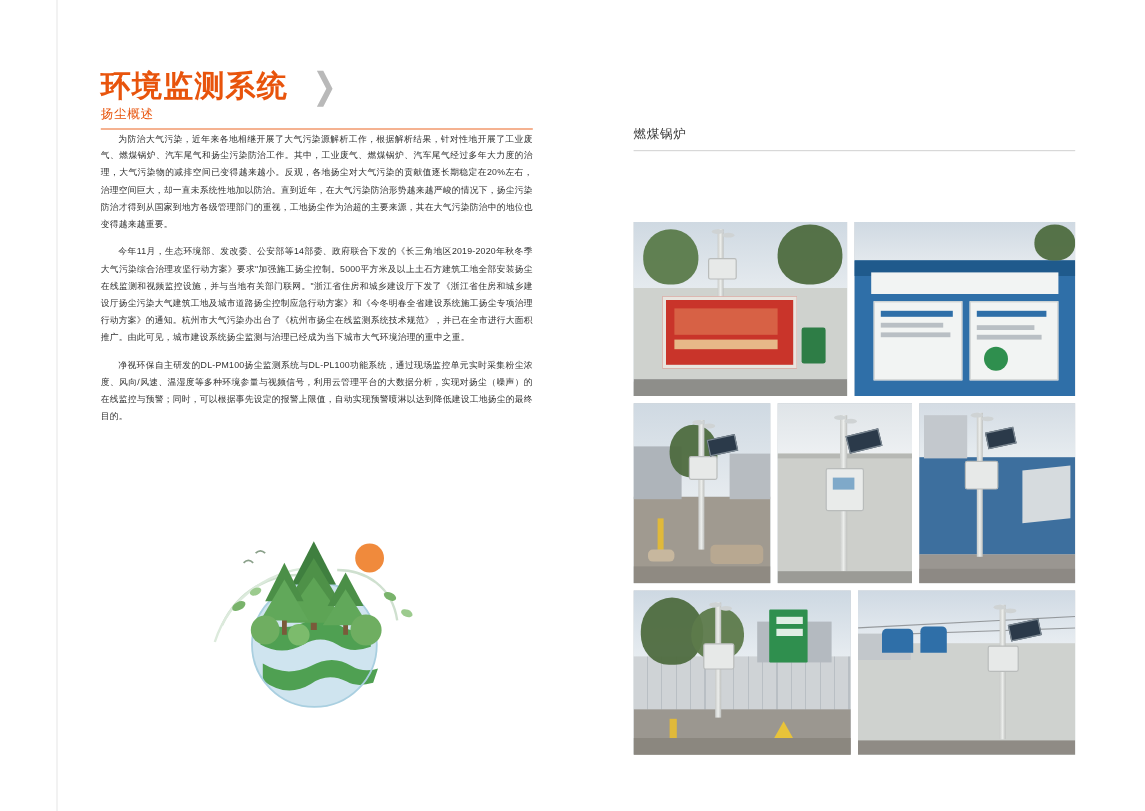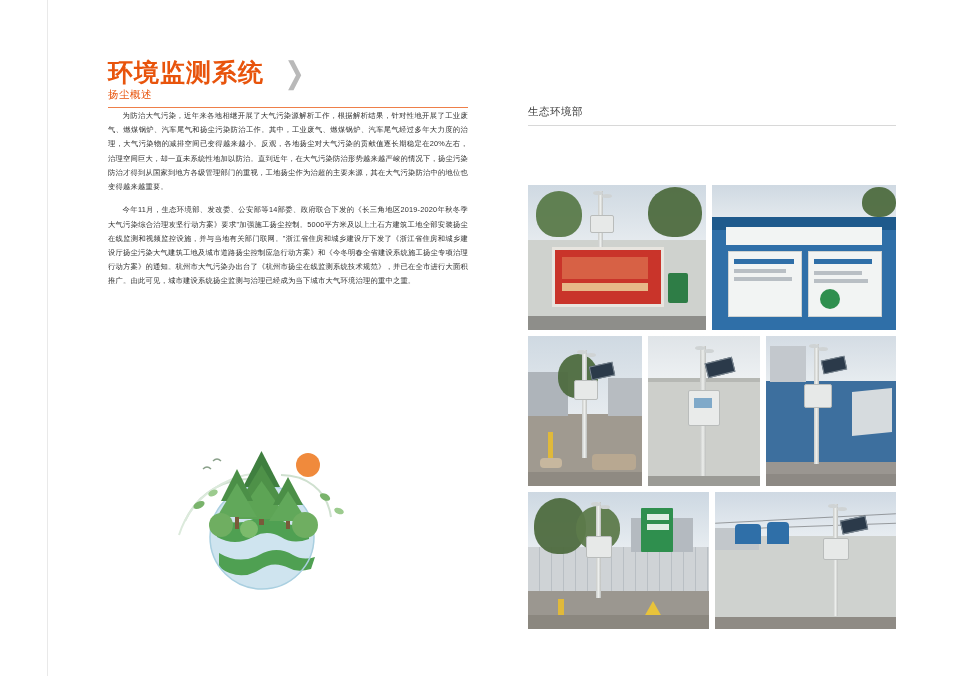--- a/index.html
+++ b/index.html
@@ -25,21 +25,21 @@
     left: 47px;
     top: 0;
     width: 1px;
     height: 676px;
     background: #e9e9e9;
   }
 
   
   .left-col {
     position: absolute;
-    left: 108px;
+    left: 84px;
     top: 58px;
     width: 360px;
   }
   .title-row {
     display: flex;
     align-items: center;
     gap: 18px;
   }
   .main-title {
     font-size: 25px;
@@ -245,20 +245,21 @@
     <div class="title-row">
       <div class="main-title">环境监测系统</div>
       <div class="chevron">❯</div>
     </div>
     <div class="sub-title">扬尘概述</div>
     <div class="rule"></div>
 
     <div class="body-text">
       <p>为防治大气污染，近年来各地相继开展了大气污染源解析工作，根据解析结果，针对性地开展了工业废气、燃煤锅炉、汽车尾气和扬尘污染防治工作。其中，工业废气、燃煤锅炉、汽车尾气经过多年大力度的治理，大气污染物的减排空间已变得越来越小。反观，各地扬尘对大气污染的贡献值逐长期稳定在20%左右，治理空间巨大，却一直未系统性地加以防治。直到近年，在大气污染防治形势越来越严峻的情况下，扬尘污染防治才得到从国家到地方各级管理部门的重视，工地扬尘作为治超的主要来源，其在大气污染防治中的地位也变得越来越重要。</p>
       <p>今年11月，生态环境部、发改委、公安部等14部委、政府联合下发的《长三角地区2019-2020年秋冬季大气污染综合治理攻坚行动方案》要求"加强施工扬尘控制。5000平方米及以上土石方建筑工地全部安装扬尘在线监测和视频监控设施，并与当地有关部门联网。"浙江省住房和城乡建设厅下发了《浙江省住房和城乡建设厅扬尘污染大气建筑工地及城市道路扬尘控制应急行动方案》和《今冬明春全省建设系统施工扬尘专项治理行动方案》的通知。杭州市大气污染办出台了《杭州市扬尘在线监测系统技术规范》，并已在全市进行大面积推广。由此可见，城市建设系统扬尘监测与治理已经成为当下城市大气环境治理的重中之重。</p>
+      <p>净视环保自主研发的DL-PM100扬尘监测系统与DL-PL100功能系统，通过现场监控单元实时采集粉尘浓度、风向/风速、温湿度等多种环境参量与视频信号，利用云管理平台的大数据分析，实现对扬尘（噪声）的在线监控与预警；同时，可以根据事先设定的报警上限值，自动实现预警喷淋以达到降低建设工地扬尘的最终目的。</p>
     </div>
   </div>
 
   <div class="illustration">
     <svg width="215" height="175" viewBox="0 0 215 175" xmlns="http://www.w3.org/2000/svg">
 
       <circle cx="153" cy="40" r="12" fill="#f08a3c"></circle>
 
       <path d="M30 96 C44 66, 70 54, 96 54" stroke="#cfe0cf" stroke-width="2" fill="none"></path>
       <path d="M24 110 C36 72, 72 48, 110 48" stroke="#dceadc" stroke-width="2" fill="none"></path>
@@ -294,21 +295,21 @@
       <circle cx="66" cy="100" r="12" fill="#6fae61"></circle>
       <circle cx="150" cy="100" r="13" fill="#6fae61"></circle>
       <circle cx="94" cy="104" r="9" fill="#7cbb6c"></circle>
 
       <path d="M48 44 q4 -4 8 0" stroke="#8aa08a" stroke-width="1.4" fill="none"></path>
       <path d="M58 36 q4 -4 8 0" stroke="#8aa08a" stroke-width="1.4" fill="none"></path>
     </svg>
   </div>
 
   <div class="right-col">
-    <div class="case-title">生态环境部</div>
+    <div class="case-title">燃煤锅炉</div>
     <div class="case-rule"></div>
   </div>
 
   <div class="photo-grid">
 
     <div class="photo-row">
       <div class="photo r1 p1">
         <div class="sky" style="height:40%"></div>
         <div class="wall" style="top:38%; bottom:10%; background:#cfd2ce;"></div>
         <div class="ground" style="height:10%; background:#8e8e8a;"></div>

